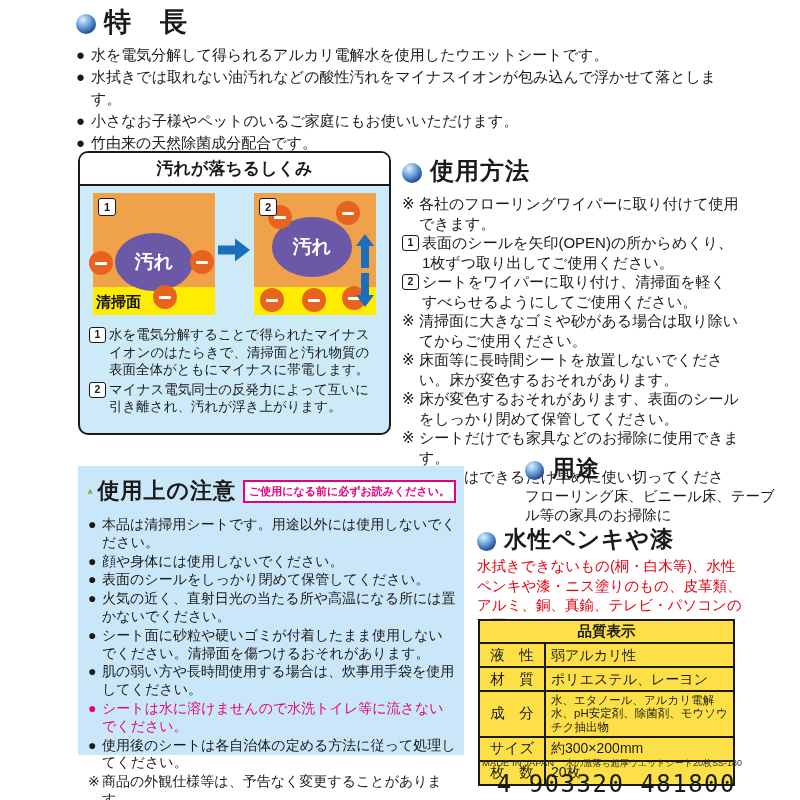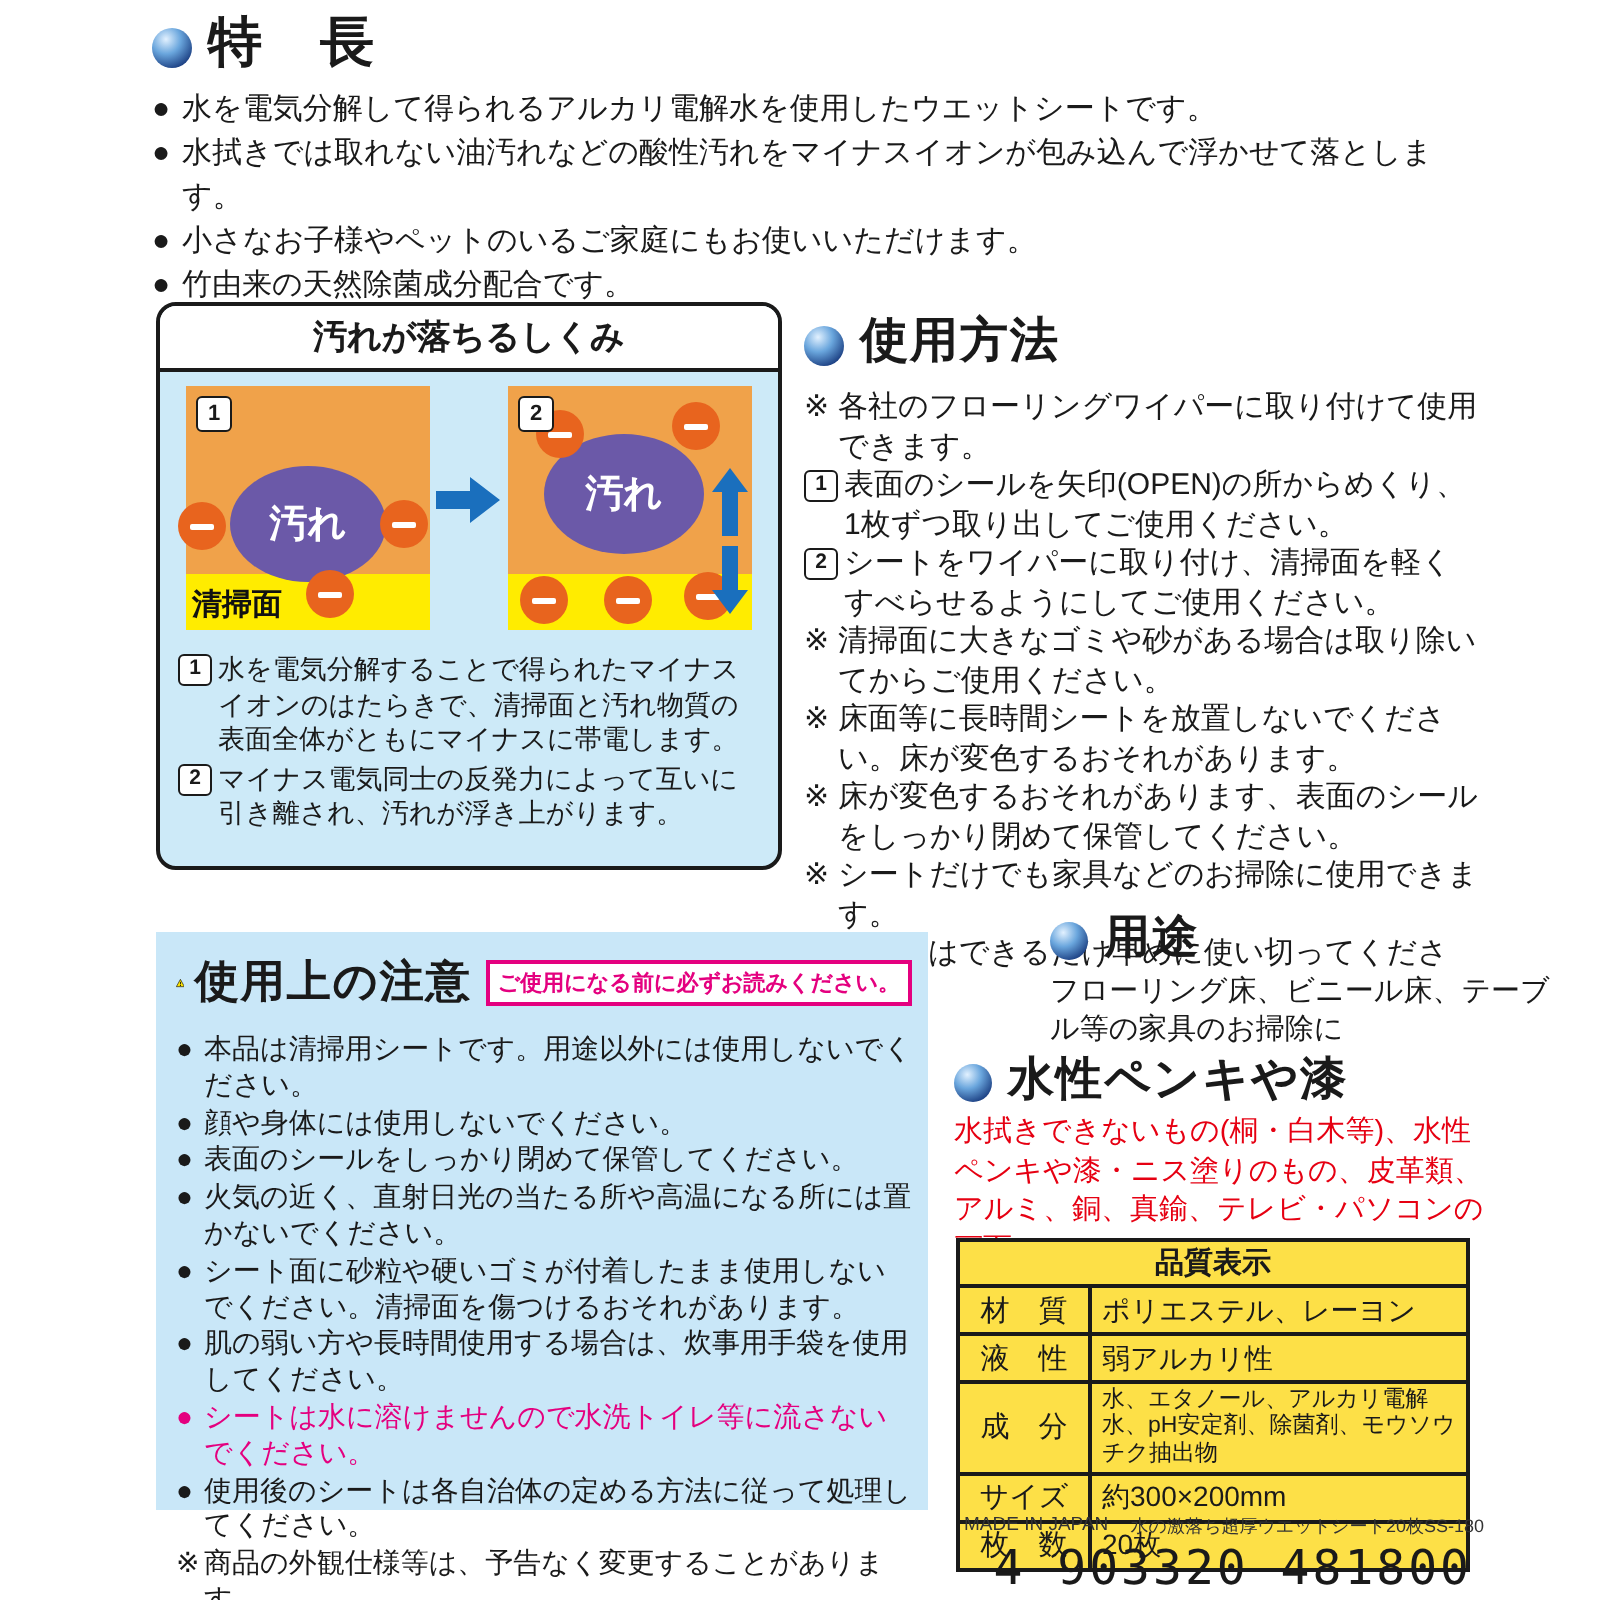--- a/index.html
+++ b/index.html
@@ -288,26 +288,26 @@
     <span class="sphere"></span>
     <span class="sec-title">水性ペンキや漆</span>
   </div>
   <div class="notusable-text">水拭きできないもの(桐・白木等)、水性ペンキや漆・ニス塗りのもの、皮革類、アルミ、銅、真鍮、テレビ・パソコンの画面</div>
 </section>
 
 <div id="qtable" class="abs">
   <div class="qt-title">品質表示</div>
   <div>
       <div class="qrow">
+    <div class="qlabel">液　性</div>
+    <div class="qvalue">弱アルカリ性</div>
+  </div>
+      <div class="qrow">
     <div class="qlabel">材　質</div>
     <div class="qvalue">ポリエステル、レーヨン</div>
-  </div>
-      <div class="qrow">
-    <div class="qlabel">液　性</div>
-    <div class="qvalue">弱アルカリ性</div>
   </div>
       <div class="qrow small">
     <div class="qlabel">成　分</div>
     <div class="qvalue">水、エタノール、アルカリ電解水、pH安定剤、除菌剤、モウソウチク抽出物</div>
   </div>
       <div class="qrow">
     <div class="qlabel">サイズ</div>
     <div class="qvalue">約300×200mm</div>
   </div>
       <div class="qrow">

